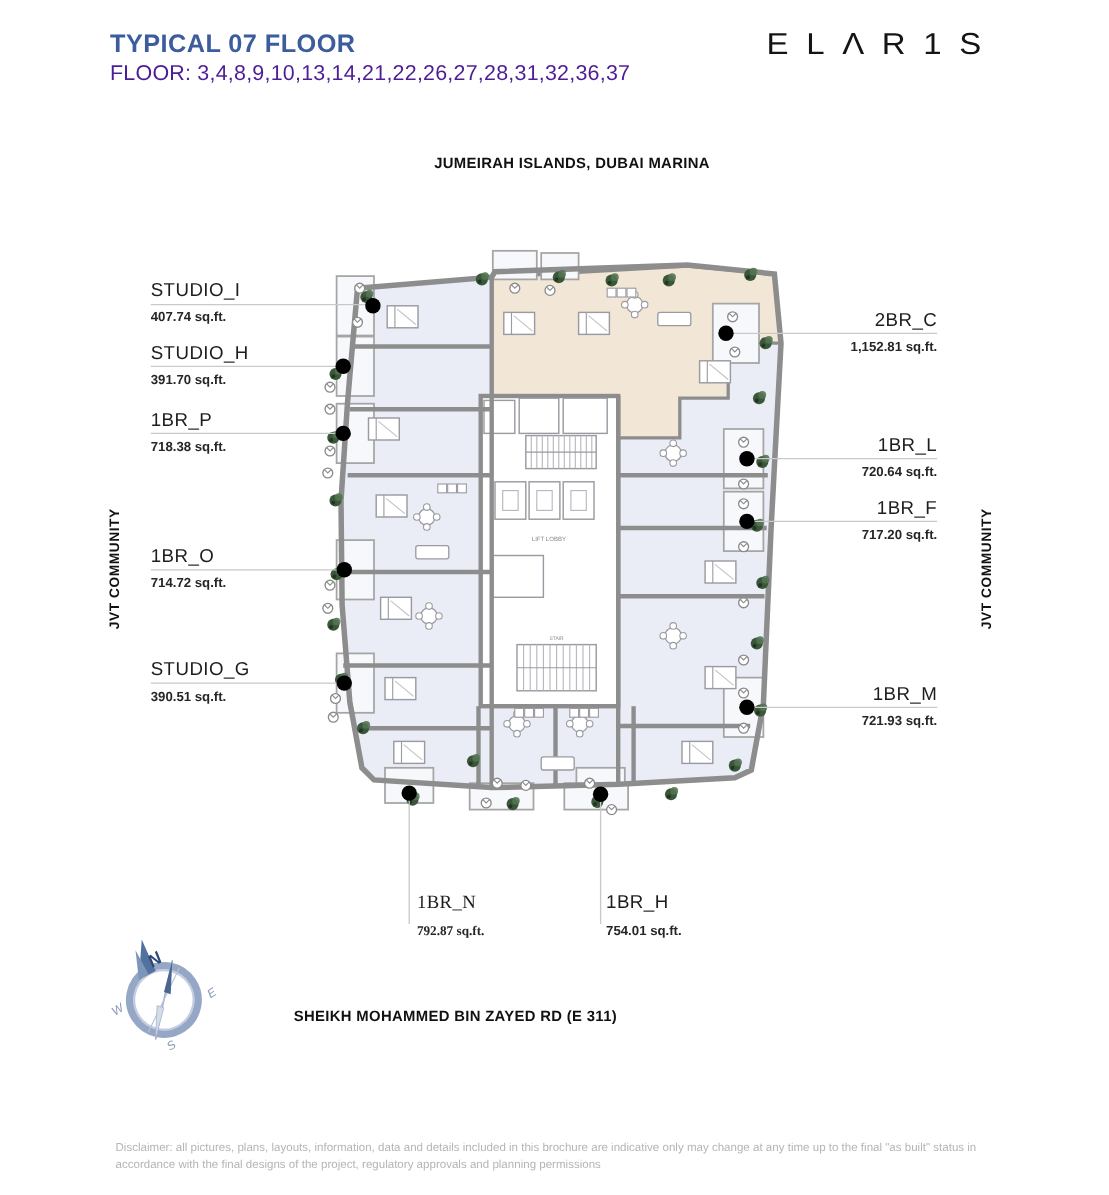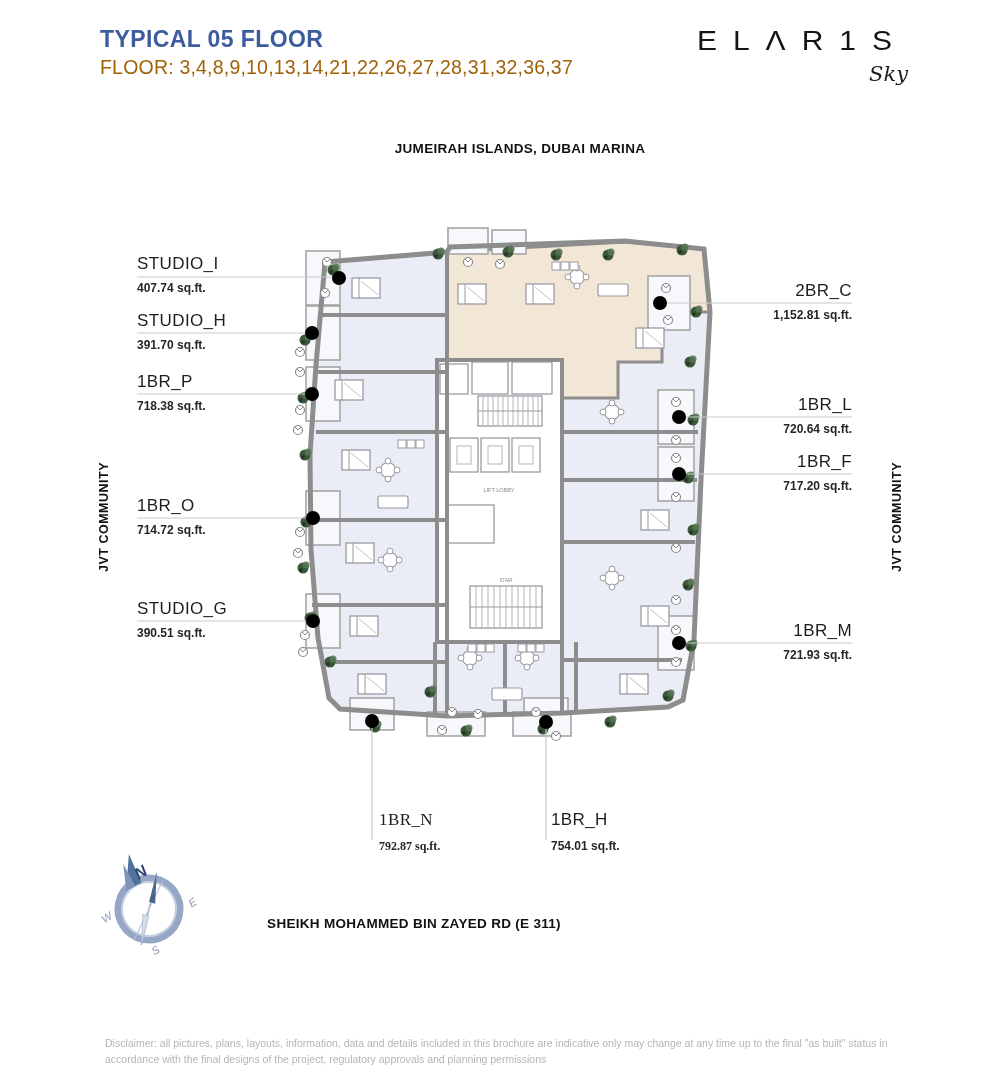--- a/index.html
+++ b/index.html
@@ -1,20 +1,20 @@
 <!DOCTYPE html>
 <html><head>
 <meta charset="utf-8">
 <style>
   html,body{margin:0;padding:0;background:#ffffff;}
   body{width:1008px;height:1086px;position:relative;font-family:"Liberation Sans",sans-serif;overflow:hidden;}
 
   
   .title{position:absolute;left:100px;top:26px;font-size:23px;font-weight:bold;color:#3C5C9E;letter-spacing:.4px;}
-  .floors{position:absolute;left:100px;top:56px;font-size:19.5px;color:#a16207;letter-spacing:.2px;}
+  .floors{position:absolute;left:100px;top:56px;font-size:19.5px;color:#4c1d95;letter-spacing:.2px;}
   .brand{position:absolute;left:648px;top:24px;width:260px;text-align:right;}
   .brand .word{font-size:30px;color:#141414;letter-spacing:16px;padding-left:16px;font-weight:400;transform:scaleY(.92);}
   .brand .sub{font-family:"DejaVu Serif",serif;font-style:italic;font-size:21px;color:#1a1a1a;margin-top:4px;}
   .location{position:absolute;left:16px;top:141px;width:1008px;text-align:center;font-size:13.5px;font-weight:bold;color:#111;letter-spacing:.3px;}
   .road{position:absolute;left:0;top:916px;width:828px;text-align:center;font-size:13.5px;font-weight:bold;color:#111;letter-spacing:.3px;}
 
   
   .vlabel{position:absolute;width:130px;text-align:center;font-size:12.5px;font-weight:bold;color:#111;
           letter-spacing:.5px;white-space:nowrap;transform:rotate(-90deg);}
   .vlabel.left{left:39px;top:510px;}
@@ -39,26 +39,25 @@
   .ul9 .ar,.ul10 .ar{margin-top:9px;}
 
   
   .disclaimer{position:absolute;left:105px;top:1035px;width:818px;font-size:10.5px;line-height:1.55;color:#b5b5b5;}
 
   svg.plan{position:absolute;left:0;top:0;pointer-events:none;}
 </style>
 </head>
 <body>
 
-<div class="title">TYPICAL 05 FLOOR</div>
+<div class="title">TYPICAL 07 FLOOR</div>
 <div class="floors">FLOOR: 3,4,8,9,10,13,14,21,22,26,27,28,31,32,36,37</div>
 
 <div class="brand">
   <div class="word">ELΛR1S</div>
-  <div class="sub">Sky</div>
 </div>
 
 <div class="location">JUMEIRAH ISLANDS, DUBAI MARINA</div>
 
 <div class="vlabel left">JVT COMMUNITY</div>
 <div class="vlabel right">JVT COMMUNITY</div>
 
 <svg class="plan" width="1008" height="1086" viewBox="0 0 1008 1086">
 
   <polygon fill="#EAEDF6" points="325,262 447,252 447,716 340,709 329,698 318,638 311,550 310,455 316,365"></polygon>

